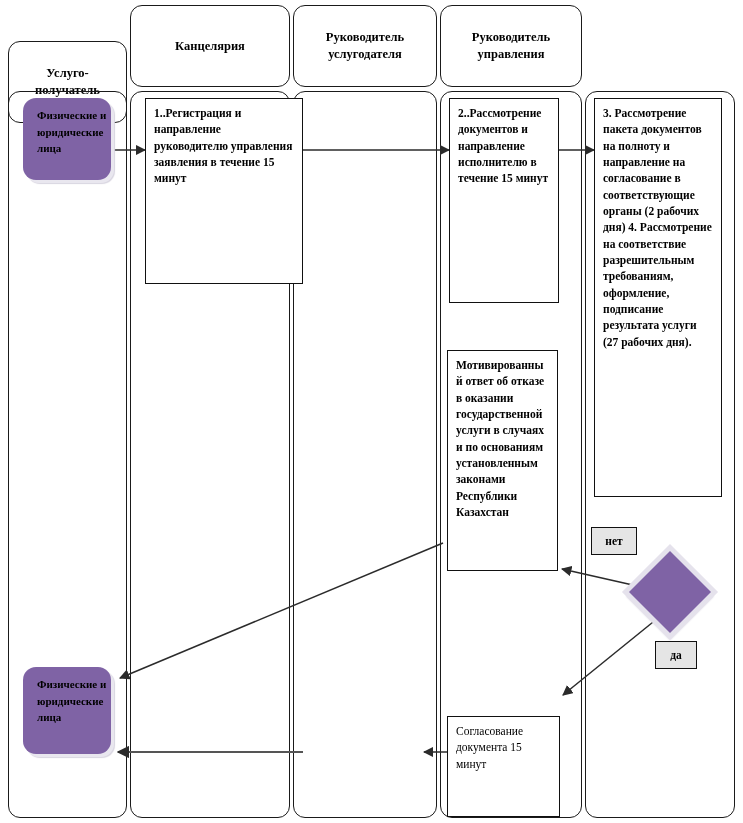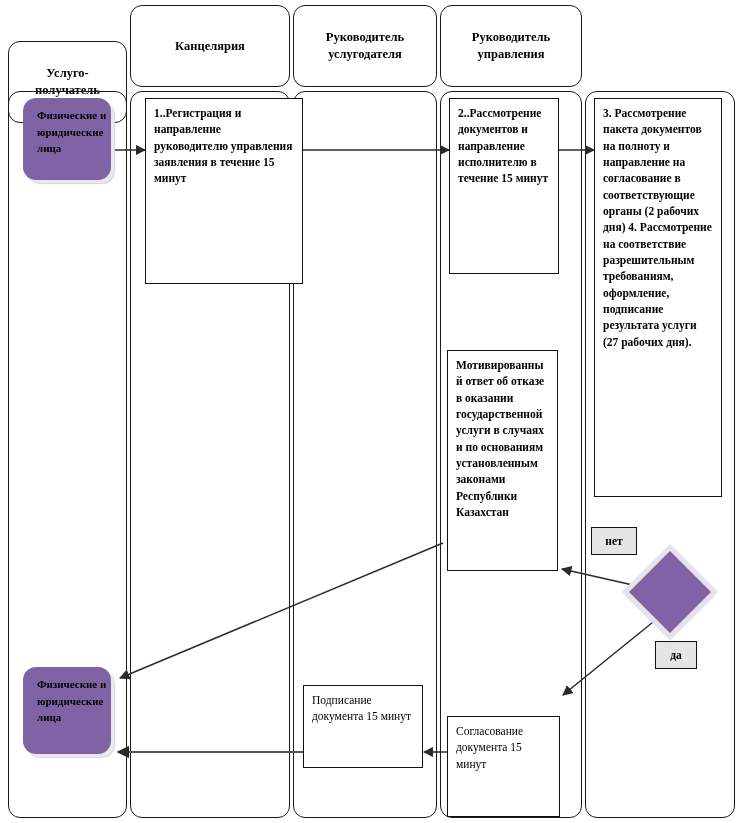--- a/index.html
+++ b/index.html
@@ -159,21 +159,21 @@
   </svg>
 
   <div class="term" style="left:23px; top:98px; width:88px; height:82px;">
     <span>Физические и юридические  лица</span>
   </div>
 
   <div class="pbox" style="left:145px; top:98px; width:158px; height:186px;">
     <span>1..Регистрация и направление руководителю управления заявления в течение 15 минут</span>
   </div>
 
-  <div class="pbox" style="left:449px; top:98px; width:110px; height:176px;">
+  <div class="pbox" style="left:449px; top:98px; width:110px; height:205px;">
     <span>2..Рассмотрение документов и направление исполнителю в течение 15 минут</span>
   </div>
 
   <div class="pbox" style="left:594px; top:98px; width:128px; height:399px;">
     <span>3. Рассмотрение пакета документов на полноту и направление на согласование в соответствующие органы (2 рабочих дня) 4. Рассмотрение на соответствие разрешительным требованиям, оформление, подписание результата услуги (27 рабочих дня).</span>
   </div>
 
   <div class="pbox" style="left:447px; top:350px; width:111px; height:221px;">
     <span>Мотивированный ответ об отказе в оказании государственной услуги в случаях и по основаниям установленным законами Республики Казахстан</span>
   </div>
@@ -185,21 +185,18 @@
   </div>
 
   <div class="minibox" style="left:655px; top:641px; width:42px; height:28px;text-align:right;">
     <span>да</span>
   </div>
 
   <div class="term" style="left:23px; top:667px; width:88px; height:87px;">
     <span>Физические и юридические  лица</span>
   </div>
 
-  <div class="pbox plain" style="left:303px; top:685px; width:120px; height:83px;">
-    <span>Подписание документа 15 минут</span>
-  </div>
 
   <div class="pbox plain" style="left:447px; top:716px; width:113px; height:101px;">
     <span>Согласование документа 15 минут</span>
   </div>
 
 </div>
 
 </body></html>

